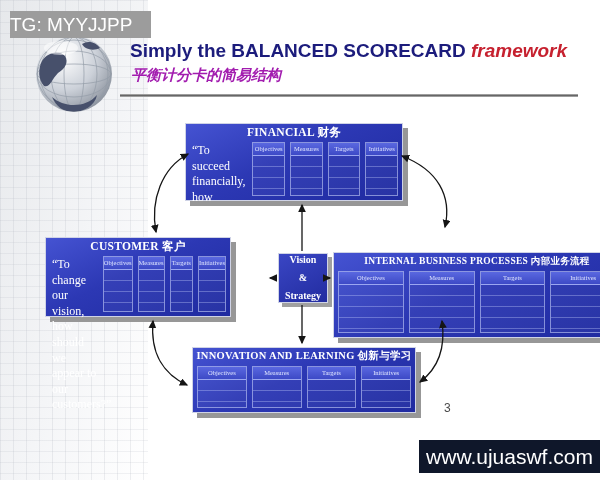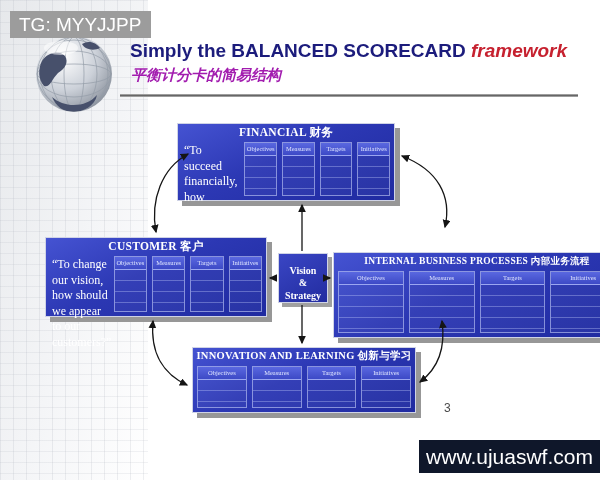--- a/index.html
+++ b/index.html
@@ -8,42 +8,42 @@
 
   
   .left-texture{position:absolute;left:0;top:0;width:148px;height:480px;z-index:0;
     background:
       repeating-linear-gradient(to right, rgba(168,173,184,.20) 0 1px, transparent 1px 13px),
       repeating-linear-gradient(to bottom, rgba(168,173,184,.16) 0 1px, transparent 1px 11px),
       linear-gradient(105deg,#e6e8eb 0%,#f4f5f7 55%,#ffffff 100%);}
 
   
   .tg-bar{position:absolute;left:10px;top:11px;width:141px;height:27px;background:#9c9c9c;
-    color:#fff;font-size:19px;line-height:27px;padding-left:9px;box-sizing:border-box;z-index:6;}
+    color:#fff;font-size:19px;line-height:27px;box-sizing:border-box;z-index:6;}
   .footer-bar{position:absolute;left:419px;top:440px;width:181px;height:33px;background:#0f172a;
     color:#fff;font-size:21px;line-height:33px;text-align:center;z-index:6;}
 
   
   .globe{position:absolute;left:28px;top:33px;width:92px;height:82px;z-index:1;}
 
   
   .slide-title{position:absolute;left:130px;top:40px;font-size:19px;font-weight:bold;
     color:#1c1c7c;white-space:nowrap;z-index:2;}
   .slide-title .accent{color:#c6212f;font-style:italic;}
   .slide-subtitle{position:absolute;left:131px;top:66px;font-size:15px;font-weight:bold;
     font-style:italic;color:#a21caf;font-family:"Liberation Serif",serif;z-index:2;}
   .divider{position:absolute;left:120px;top:94px;width:458px;height:3px;z-index:2;
     background:linear-gradient(#b9b9b9,#565656 60%,#cfcfcf);}
 
   
   .bsc-box{position:absolute;border:1px solid #cfd3e6;color:#fff;z-index:3;
     background:linear-gradient(155deg,#4553d2 0%,#2c38b4 45%,#1f2aa0 100%);
     box-shadow:5px 5px 0 #979797;box-sizing:border-box;}
-  .box-financial {left:177px;top:123px;width:218px;height:78px;}
-  .box-customer  {left:45px; top:237px;width:222px;height:80px;}
+  .box-financial {left:185px;top:123px;width:218px;height:78px;}
+  .box-customer  {left:45px; top:237px;width:186px;height:80px;}
   .box-internal  {left:333px;top:232px;width:288px;height:86px;margin-top:20px;}
   .box-innovation{left:192px;top:347px;width:224px;height:66px;}
   .box-title{height:16px;line-height:16px;text-align:center;font-family:"Liberation Serif",serif;
     font-weight:bold;font-size:11.5px;letter-spacing:.3px;white-space:nowrap;overflow:visible;}
   .box-internal .box-title{font-size:9.5px;}
   .box-innovation .box-title{font-size:10.5px;}
   .box-body{position:absolute;top:17px;left:4px;right:4px;bottom:4px;display:flex;}
   .box-quote{width:30%;font-family:"Liberation Serif",serif;font-size:12px;line-height:1.3;
     padding:2px 5px 0 2px;box-sizing:border-box;}
   .box-table{flex:1;display:flex;gap:5px;padding-top:1px;}
@@ -52,21 +52,21 @@
   .col-head{height:12px;line-height:12px;text-align:center;font-family:"Liberation Serif",serif;
     font-size:6.5px;color:#dfe5ff;background:linear-gradient(#5a68e0,#3d4ac6);
     border-bottom:1px solid rgba(210,218,255,.55);overflow:hidden;white-space:nowrap;}
   .col-body{flex:1;background:repeating-linear-gradient(to bottom,transparent 0 10px,
     rgba(200,210,255,.35) 10px 11px);}
 
   
   .vision-box{position:absolute;left:278px;top:253px;width:50px;height:50px;z-index:4;
     background:linear-gradient(150deg,#3a46c4,#222ca0);border:1px solid #cfd3e6;
     box-shadow:4px 4px 0 #a0a0a0;color:#fff;font-family:"Liberation Serif",serif;font-weight:bold;
-    font-size:10px;text-align:center;display:flex;flex-direction:column;justify-content:flex-end;
+    font-size:10px;text-align:center;display:flex;flex-direction:column;justify-content:space-between;
     line-height:1.25;box-sizing:border-box;}
 
   
   .arrows{position:absolute;left:0;top:0;width:600px;height:480px;z-index:5;pointer-events:none;}
 
   .page-num{position:absolute;left:444px;top:401px;font-size:12px;color:#4a4a4a;z-index:2;}
 </style>
 </head>
 <body>
 

